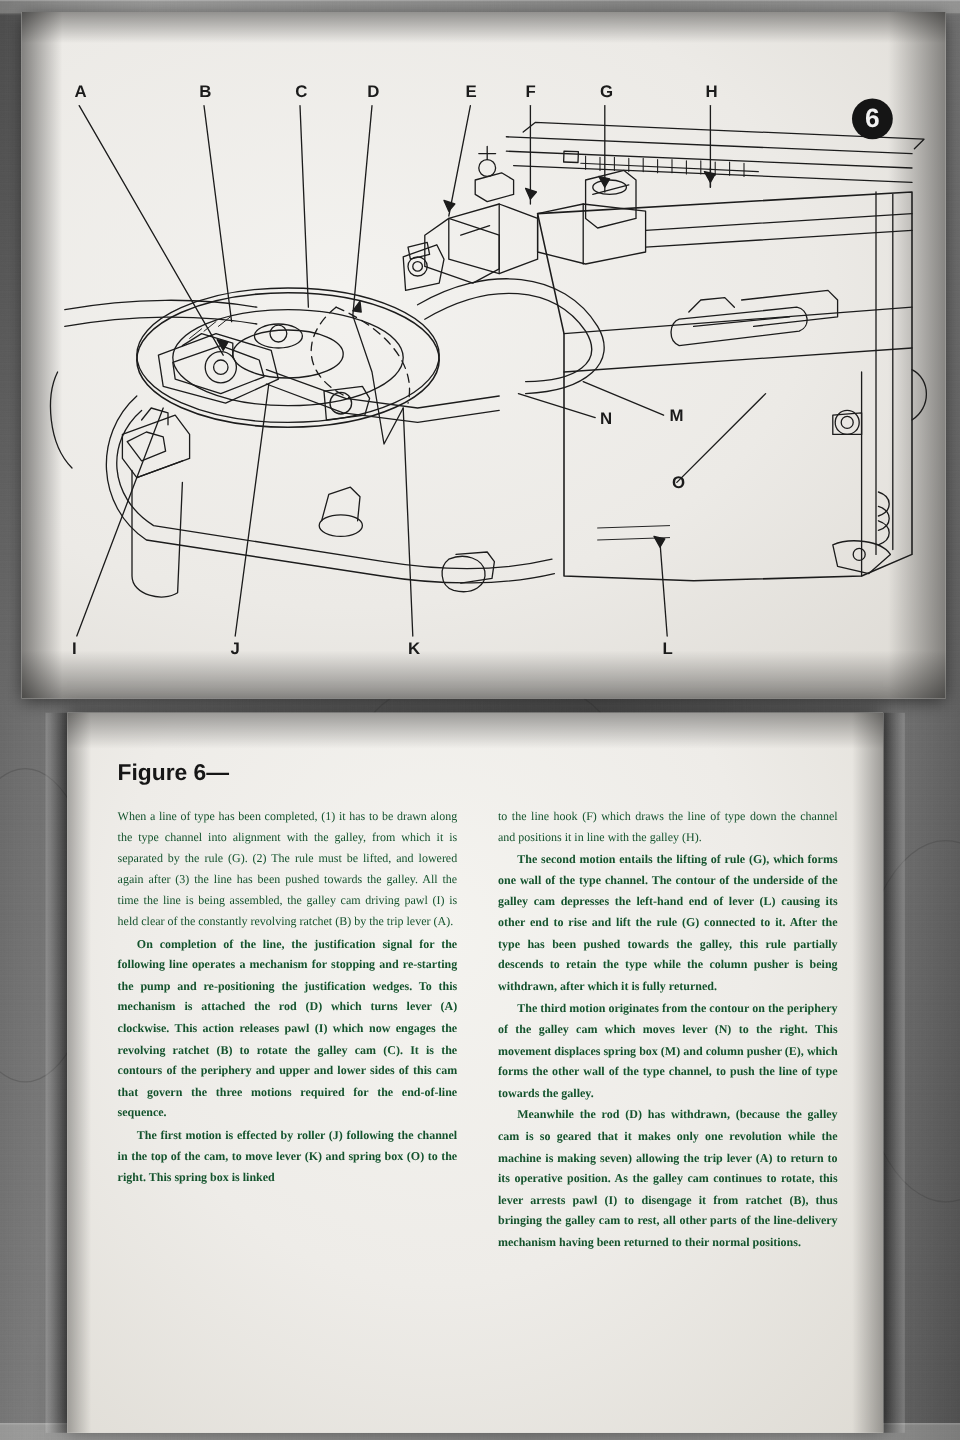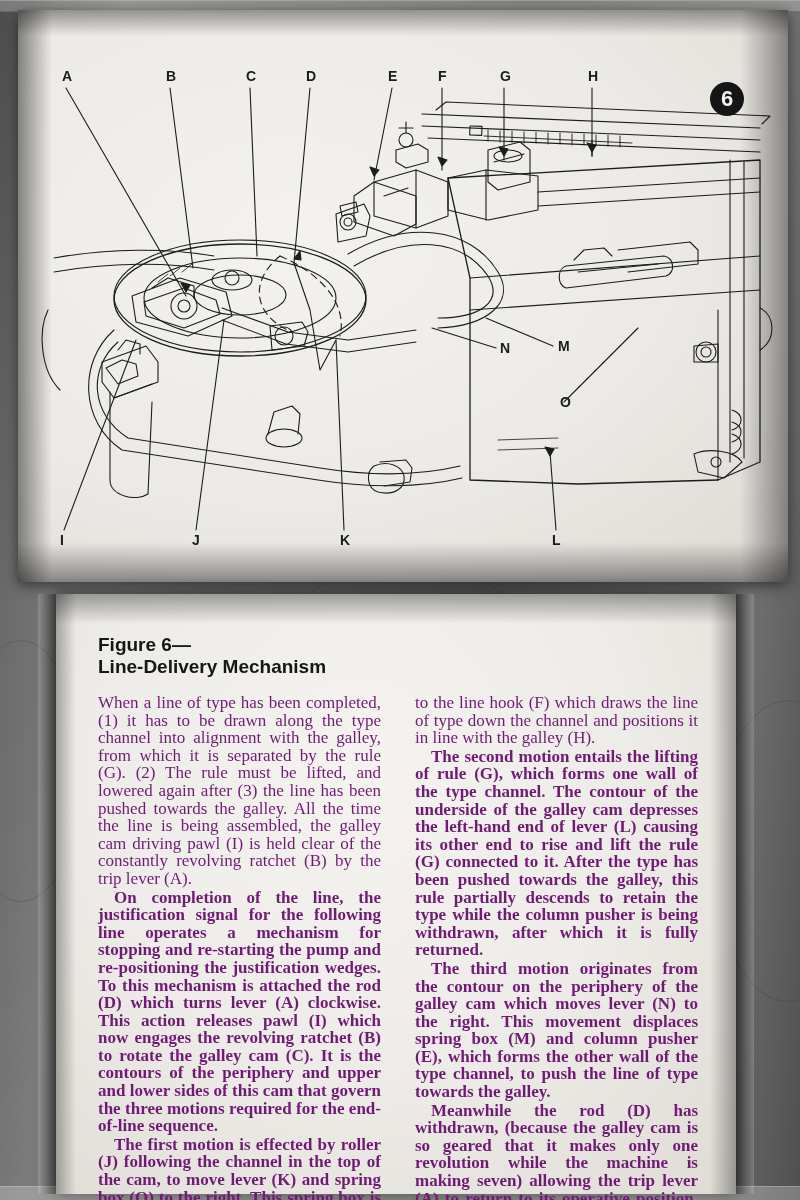--- a/index.html
+++ b/index.html
@@ -168,23 +168,23 @@
   .columns {
     display: flex;
     gap: 34px;
   }
   .col {
     width: 283px;
   }
   .col p {
     margin: 0 0 1px 0;
     font-family: "Liberation Serif", serif;
-    font-size: 17px;
+    font-size: 10px;
     line-height: 17.6px;
-    color: #701a75;
+    color: #14532d;
     text-align: justify;
     text-indent: 0;
   }
   .col p.indent {
     text-indent: 16px;
     font-weight: bold;
   }
 
   
   .spine {
@@ -383,21 +383,20 @@
 
   <div class="spine left"></div>
   <div class="spine right"></div>
 
   <div class="textpage">
     <div class="textpage-inner"></div>
 
     <div class="text-body">
       <div class="fig-title">
         <span>Figure 6—</span><br>
-        <span>Line-Delivery Mechanism</span>
       </div>
 
       <div class="columns">
         <div class="col">
           <p>When a line of type has been completed, (1) it has to be drawn along the type channel into alignment with the galley, from which it is separated by the rule (G). (2) The rule must be lifted, and lowered again after (3) the line has been pushed towards the galley. All the time the line is being assembled, the galley cam driving pawl (I) is held clear of the constantly revolving ratchet (B) by the trip lever (A).</p>
           <p class="indent">On completion of the line, the justification signal for the following line operates a mechanism for stopping and re-starting the pump and re-positioning the justification wedges. To this mechanism is attached the rod (D) which turns lever (A) clockwise. This action releases pawl (I) which now engages the revolving ratchet (B) to rotate the galley cam (C). It is the contours of the periphery and upper and lower sides of this cam that govern the three motions required for the end-of-line sequence.</p>
           <p class="indent">The first motion is effected by roller (J) following the channel in the top of the cam, to move lever (K) and spring box (O) to the right. This spring box is linked</p>
         </div>
         <div class="col">
           <p>to the line hook (F) which draws the line of type down the channel and positions it in line with the galley (H).</p>

